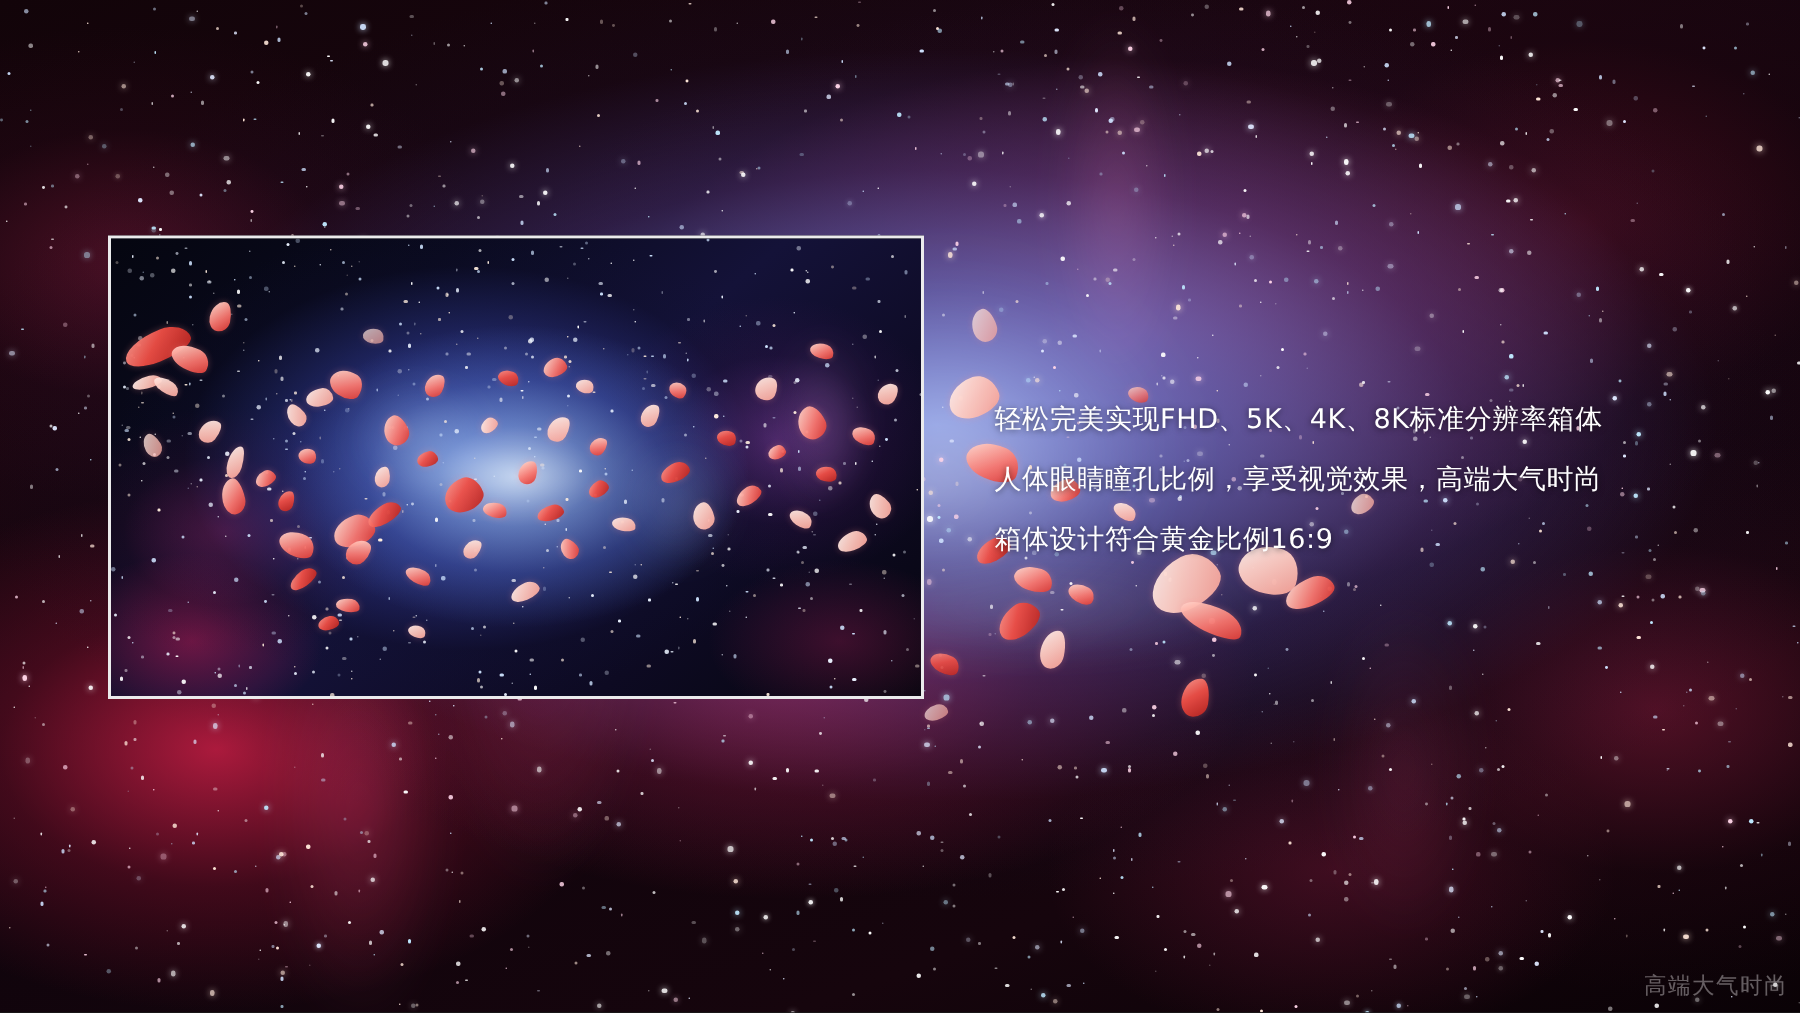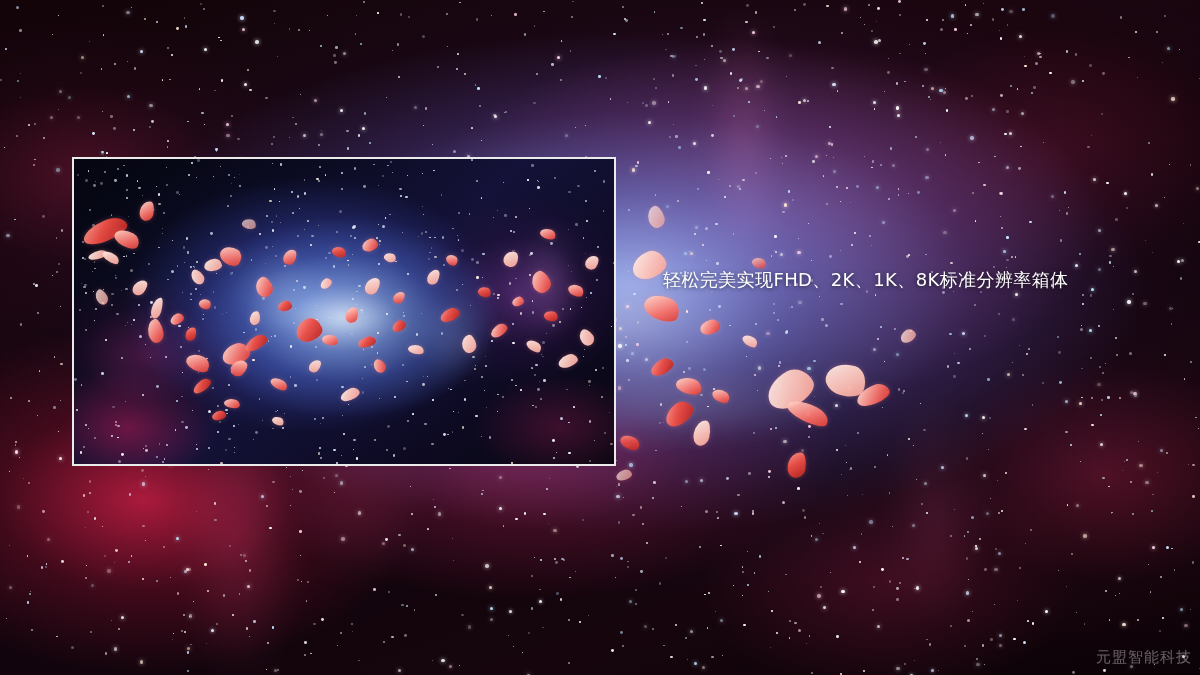--- a/index.html
+++ b/index.html
@@ -2172,18 +2172,20 @@
         <i class="petal pale" style="left:506px;top:170px;width:13px;height:17px;transform:rotate(-38deg);opacity:0.95;"></i>
         <i class="petal" style="left:466px;top:70px;width:16px;height:10px;transform:rotate(18deg);opacity:0.95;"></i>
         <i class="petal pale" style="left:512px;top:96px;width:12px;height:15px;transform:rotate(32deg);opacity:0.95;"></i>
         <i class="petal deep" style="left:138px;top:252px;width:14px;height:9px;transform:rotate(-12deg);opacity:0.95;"></i>
         <i class="petal pale" style="left:198px;top:258px;width:12px;height:8px;transform:rotate(22deg);opacity:0.95;"></i>
       </div>
   </div>
 
 
   <div id="body-copy">
-    <div class="line">轻松完美实现FHD、2K、1K、8K标准分辨率箱体</div>
+    <div class="line">轻松完美实现FHD、5K、4K、8K标准分辨率箱体</div>
+    <div class="line">人体眼睛瞳孔比例，享受视觉效果，高端大气时尚</div>
+    <div class="line">箱体设计符合黄金比例16:9</div>
   </div>
 
-  <div id="watermark">元盟智能科技</div>
+  <div id="watermark">高端大气时尚</div>
 
 </div>
 
 </body></html>

